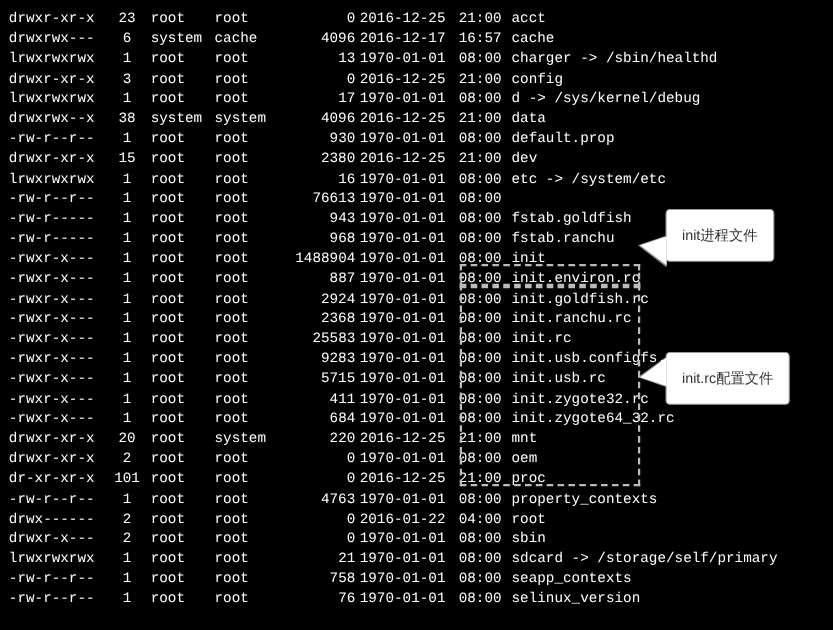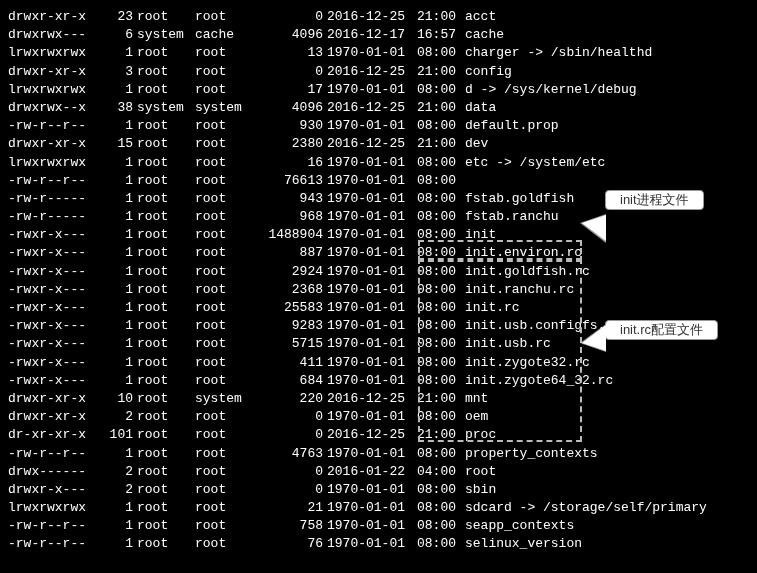--- a/index.html
+++ b/index.html
@@ -14,21 +14,21 @@
     height: 573px;
     box-sizing: border-box;
     position: relative;
     overflow: hidden;
   }
   .row {
     white-space: pre;
     display: flex;
   }
   .perms { display:inline-block; width: 90px; }
-  .links { display:inline-block; width: 35px; text-align:right; padding-right:4px;}
+  .links { display:inline-block; width: 35px; text-align:center; padding-right:4px;}
   .owner { display:inline-block; width: 58px; }
   .group { display:inline-block; width: 58px; }
   .size  { display:inline-block; width: 70px; text-align:right; padding-right:4px;}
   .date  { display:inline-block; width: 90px; }
   .time  { display:inline-block; width: 48px; }
   .name  { display:inline-block; }
 
   .box1, .box2 {
     position: absolute;
     border: 2px dashed #bbb;
@@ -46,21 +46,21 @@
     width: 160px;
     height: 180px;
   }
 
   .callout {
     position: absolute;
     background: #fff;
     color: #333;
     border: 1px solid #999;
     border-radius: 4px;
-    padding: 0 14px;
+    padding: 14px 14px;
     font-family: "Microsoft YaHei", sans-serif;
     font-size: 13px;
     box-shadow: 1px 1px 3px rgba(0,0,0,0.4);
   }
   .callout.c1 { left: 605px; top: 190px; }
   .callout.c2 { left: 605px; top: 320px; }
 
   .callout .tail {
     position: absolute;
     width: 0; height: 0;
@@ -110,21 +110,21 @@
     <div class="row"><span class="perms">-rw-r-----</span><span class="links">1</span><span class="owner">root</span><span class="group">root</span><span class="size">968</span><span class="date">1970-01-01</span><span class="time">08:00</span><span class="name">fstab.ranchu</span></div>
     <div class="row"><span class="perms">-rwxr-x---</span><span class="links">1</span><span class="owner">root</span><span class="group">root</span><span class="size">1488904</span><span class="date">1970-01-01</span><span class="time">08:00</span><span class="name">init</span></div>
     <div class="row"><span class="perms">-rwxr-x---</span><span class="links">1</span><span class="owner">root</span><span class="group">root</span><span class="size">887</span><span class="date">1970-01-01</span><span class="time">08:00</span><span class="name">init.environ.rc</span></div>
     <div class="row"><span class="perms">-rwxr-x---</span><span class="links">1</span><span class="owner">root</span><span class="group">root</span><span class="size">2924</span><span class="date">1970-01-01</span><span class="time">08:00</span><span class="name">init.goldfish.rc</span></div>
     <div class="row"><span class="perms">-rwxr-x---</span><span class="links">1</span><span class="owner">root</span><span class="group">root</span><span class="size">2368</span><span class="date">1970-01-01</span><span class="time">08:00</span><span class="name">init.ranchu.rc</span></div>
     <div class="row"><span class="perms">-rwxr-x---</span><span class="links">1</span><span class="owner">root</span><span class="group">root</span><span class="size">25583</span><span class="date">1970-01-01</span><span class="time">08:00</span><span class="name">init.rc</span></div>
     <div class="row"><span class="perms">-rwxr-x---</span><span class="links">1</span><span class="owner">root</span><span class="group">root</span><span class="size">9283</span><span class="date">1970-01-01</span><span class="time">08:00</span><span class="name">init.usb.configfs.rc</span></div>
     <div class="row"><span class="perms">-rwxr-x---</span><span class="links">1</span><span class="owner">root</span><span class="group">root</span><span class="size">5715</span><span class="date">1970-01-01</span><span class="time">08:00</span><span class="name">init.usb.rc</span></div>
     <div class="row"><span class="perms">-rwxr-x---</span><span class="links">1</span><span class="owner">root</span><span class="group">root</span><span class="size">411</span><span class="date">1970-01-01</span><span class="time">08:00</span><span class="name">init.zygote32.rc</span></div>
     <div class="row"><span class="perms">-rwxr-x---</span><span class="links">1</span><span class="owner">root</span><span class="group">root</span><span class="size">684</span><span class="date">1970-01-01</span><span class="time">08:00</span><span class="name">init.zygote64_32.rc</span></div>
-    <div class="row"><span class="perms">drwxr-xr-x</span><span class="links">10</span><span class="owner">root</span><span class="group">system</span><span class="size">220</span><span class="date">2016-12-25</span><span class="time">21:00</span><span class="name">mnt</span></div>
+    <div class="row"><span class="perms">drwxr-xr-x</span><span class="links">20</span><span class="owner">root</span><span class="group">system</span><span class="size">220</span><span class="date">2016-12-25</span><span class="time">21:00</span><span class="name">mnt</span></div>
     <div class="row"><span class="perms">drwxr-xr-x</span><span class="links">2</span><span class="owner">root</span><span class="group">root</span><span class="size">0</span><span class="date">1970-01-01</span><span class="time">08:00</span><span class="name">oem</span></div>
     <div class="row"><span class="perms">dr-xr-xr-x</span><span class="links">101</span><span class="owner">root</span><span class="group">root</span><span class="size">0</span><span class="date">2016-12-25</span><span class="time">21:00</span><span class="name">proc</span></div>
     <div class="row"><span class="perms">-rw-r--r--</span><span class="links">1</span><span class="owner">root</span><span class="group">root</span><span class="size">4763</span><span class="date">1970-01-01</span><span class="time">08:00</span><span class="name">property_contexts</span></div>
     <div class="row"><span class="perms">drwx------</span><span class="links">2</span><span class="owner">root</span><span class="group">root</span><span class="size">0</span><span class="date">2016-01-22</span><span class="time">04:00</span><span class="name">root</span></div>
     <div class="row"><span class="perms">drwxr-x---</span><span class="links">2</span><span class="owner">root</span><span class="group">root</span><span class="size">0</span><span class="date">1970-01-01</span><span class="time">08:00</span><span class="name">sbin</span></div>
     <div class="row"><span class="perms">lrwxrwxrwx</span><span class="links">1</span><span class="owner">root</span><span class="group">root</span><span class="size">21</span><span class="date">1970-01-01</span><span class="time">08:00</span><span class="name">sdcard -&gt; /storage/self/primary</span></div>
     <div class="row"><span class="perms">-rw-r--r--</span><span class="links">1</span><span class="owner">root</span><span class="group">root</span><span class="size">758</span><span class="date">1970-01-01</span><span class="time">08:00</span><span class="name">seapp_contexts</span></div>
     <div class="row"><span class="perms">-rw-r--r--</span><span class="links">1</span><span class="owner">root</span><span class="group">root</span><span class="size">76</span><span class="date">1970-01-01</span><span class="time">08:00</span><span class="name">selinux_version</span></div>
   </div>
 

